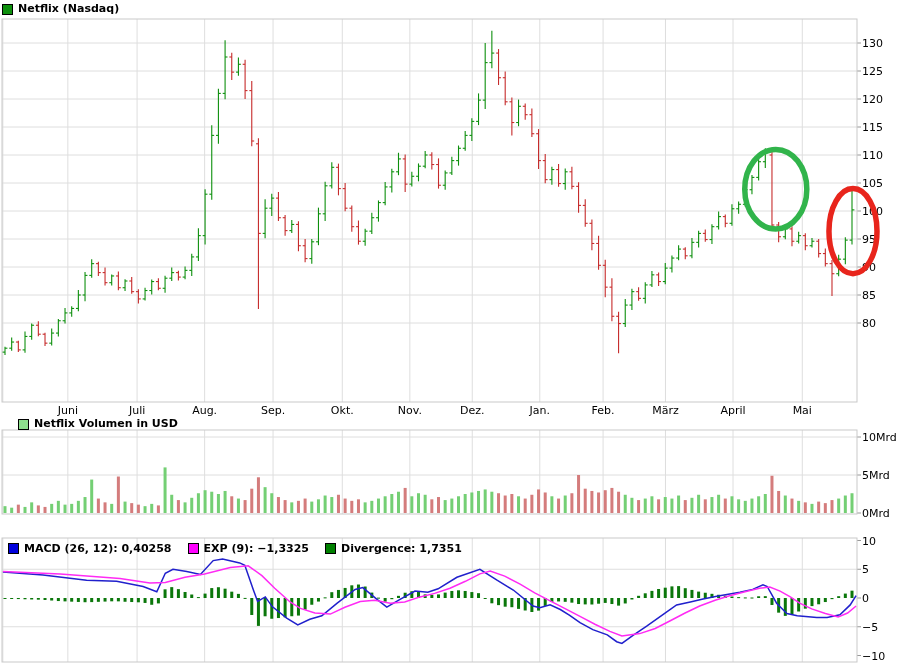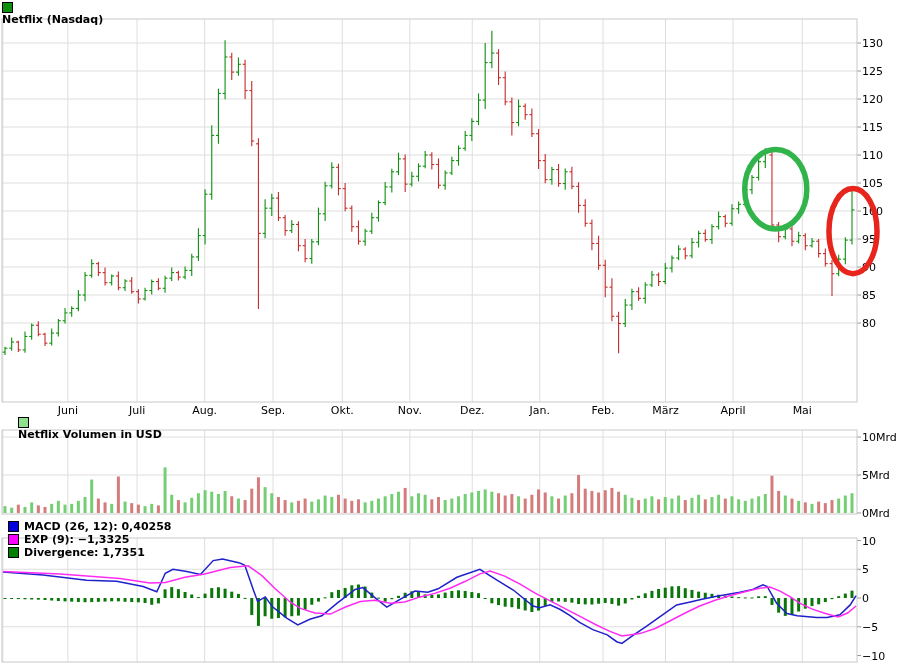--- a/index.html
+++ b/index.html
@@ -1,22 +1,22 @@
 <!DOCTYPE html>
 <html><head>
 <meta charset="utf-8">
 <style>
   html,body{margin:0;padding:0;background:#fff;}
   .stage{position:relative;width:900px;height:670px;background:#fff;overflow:hidden;
          font-family:"DejaVu Sans","Liberation Sans",sans-serif;}
   svg{position:absolute;left:0;top:0;}
   svg text{font-family:"DejaVu Sans","Liberation Sans",sans-serif;font-size:11px;fill:#000;}
-  .legend{position:absolute;display:flex;align-items:flex-start;font-size:11px;font-weight:bold;color:#000;flex-direction:column;}
+  .legend{position:absolute;display:flex;align-items:flex-end;font-size:11px;font-weight:bold;color:#000;}
   .legend .sq{display:inline-block;width:9px;height:9px;border:1px solid #000;margin-right:5px;flex:0 0 auto;}
-  .legend .item{display:flex;align-items:center;margin-right:16px;}
+  .legend .item{display:flex;align-items:center;margin-right:16px;margin-top:22px;}
   #legend-price{left:2px;top:2px;}
   #legend-volume{left:18px;top:417px;}
   #legend-macd{left:8px;top:520px;}
 </style>
 </head>
 <body>
 
 <div class="stage">
 
   <svg id="chart-svg" width="900" height="670">

